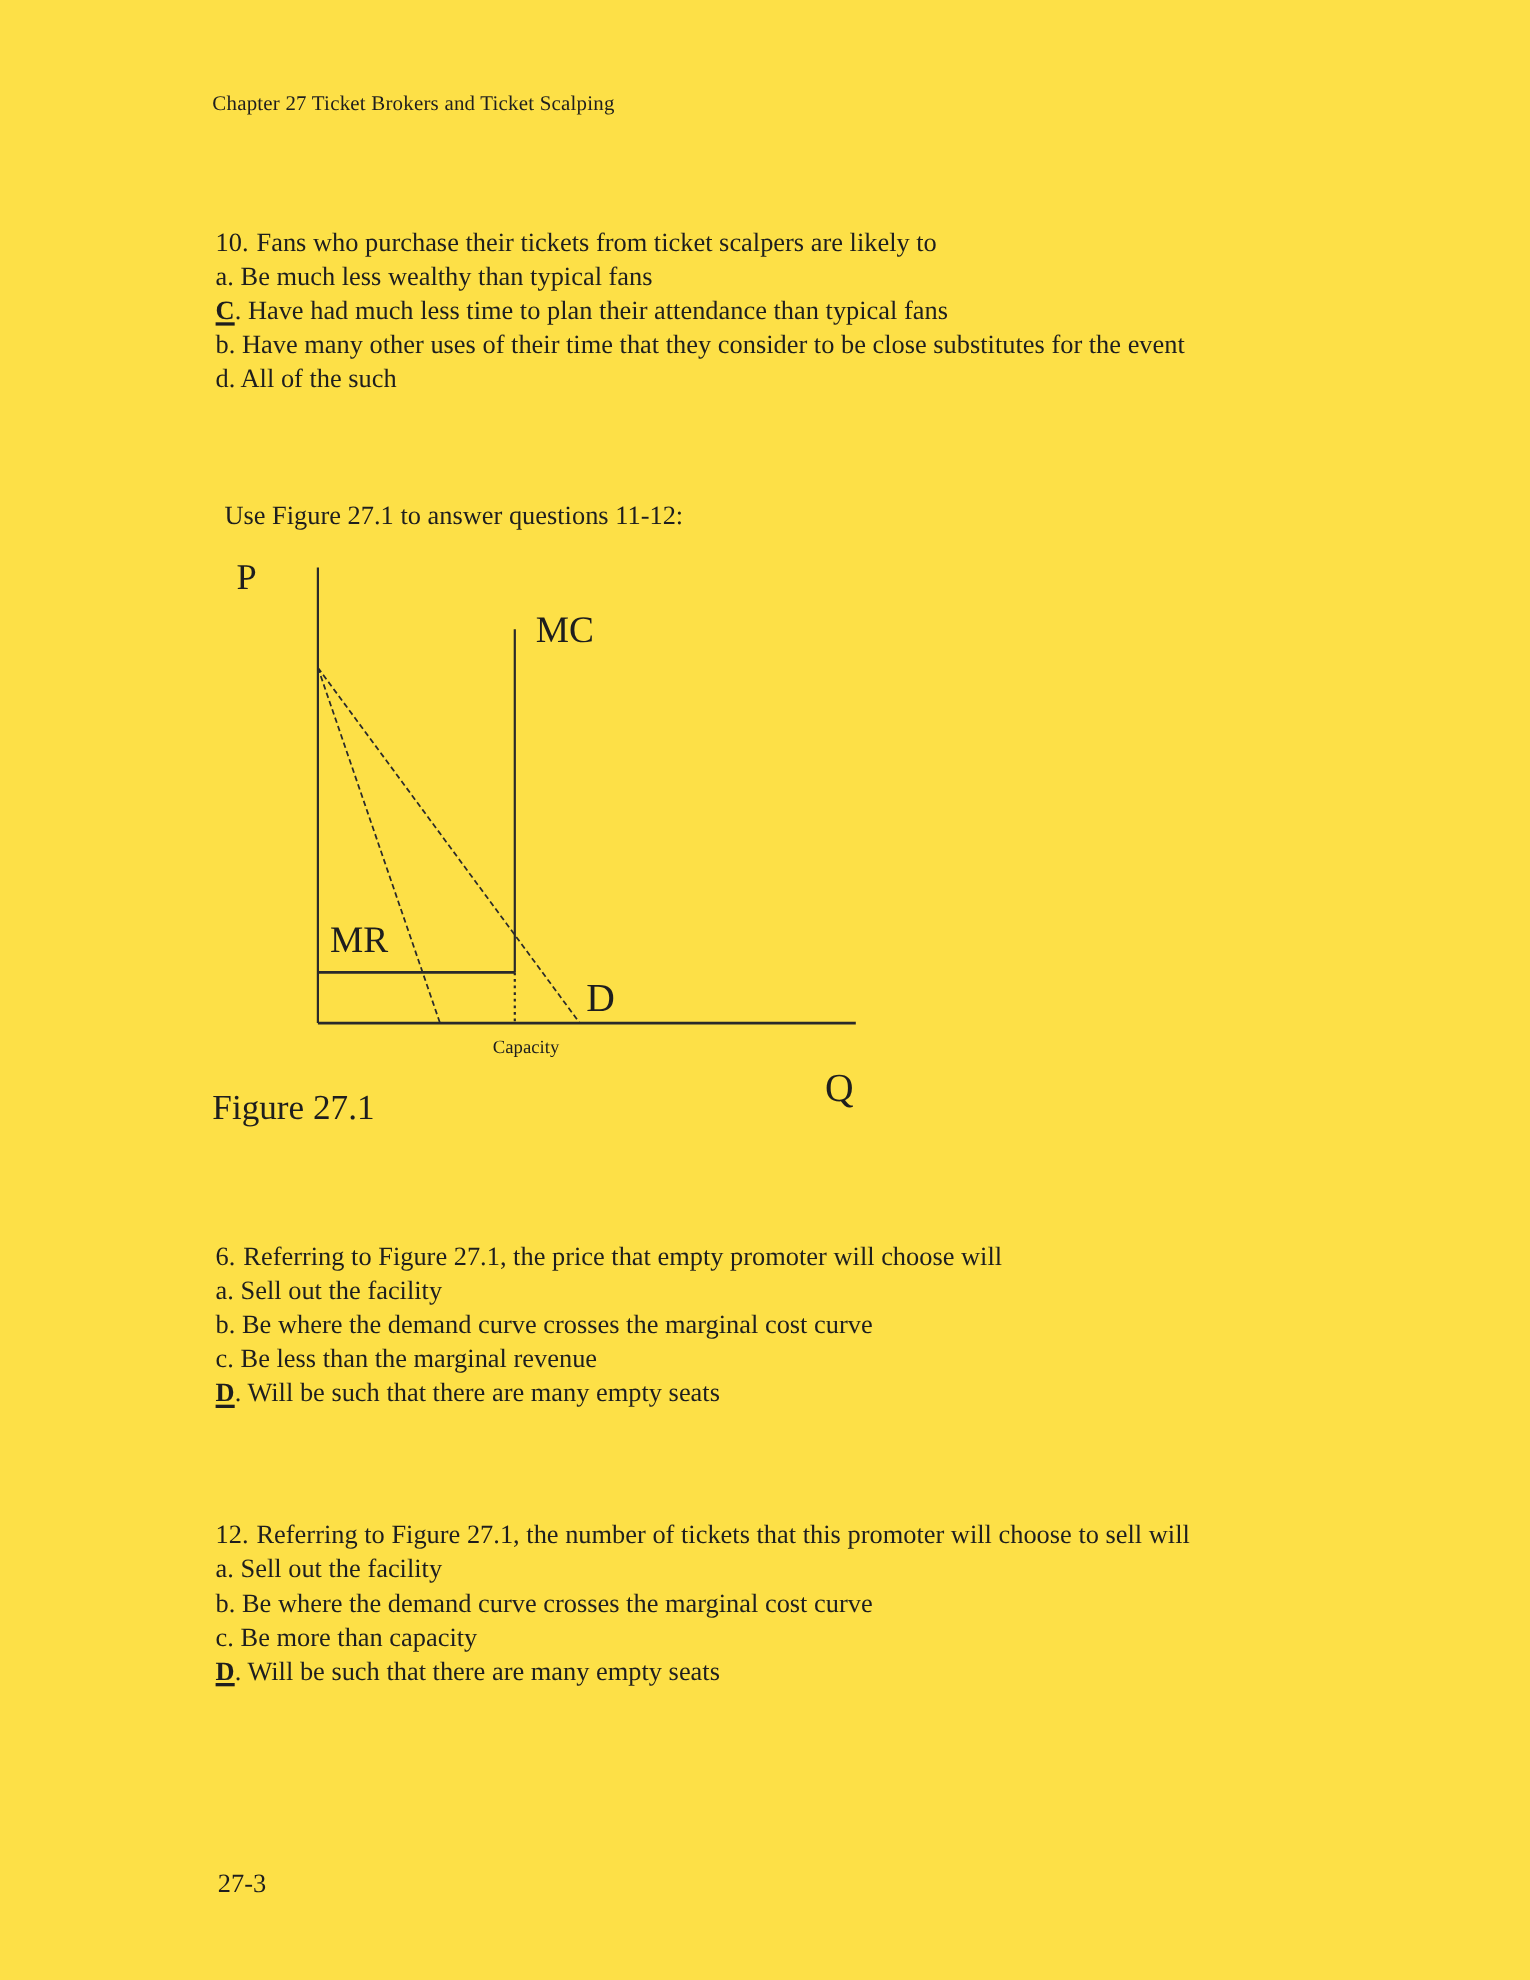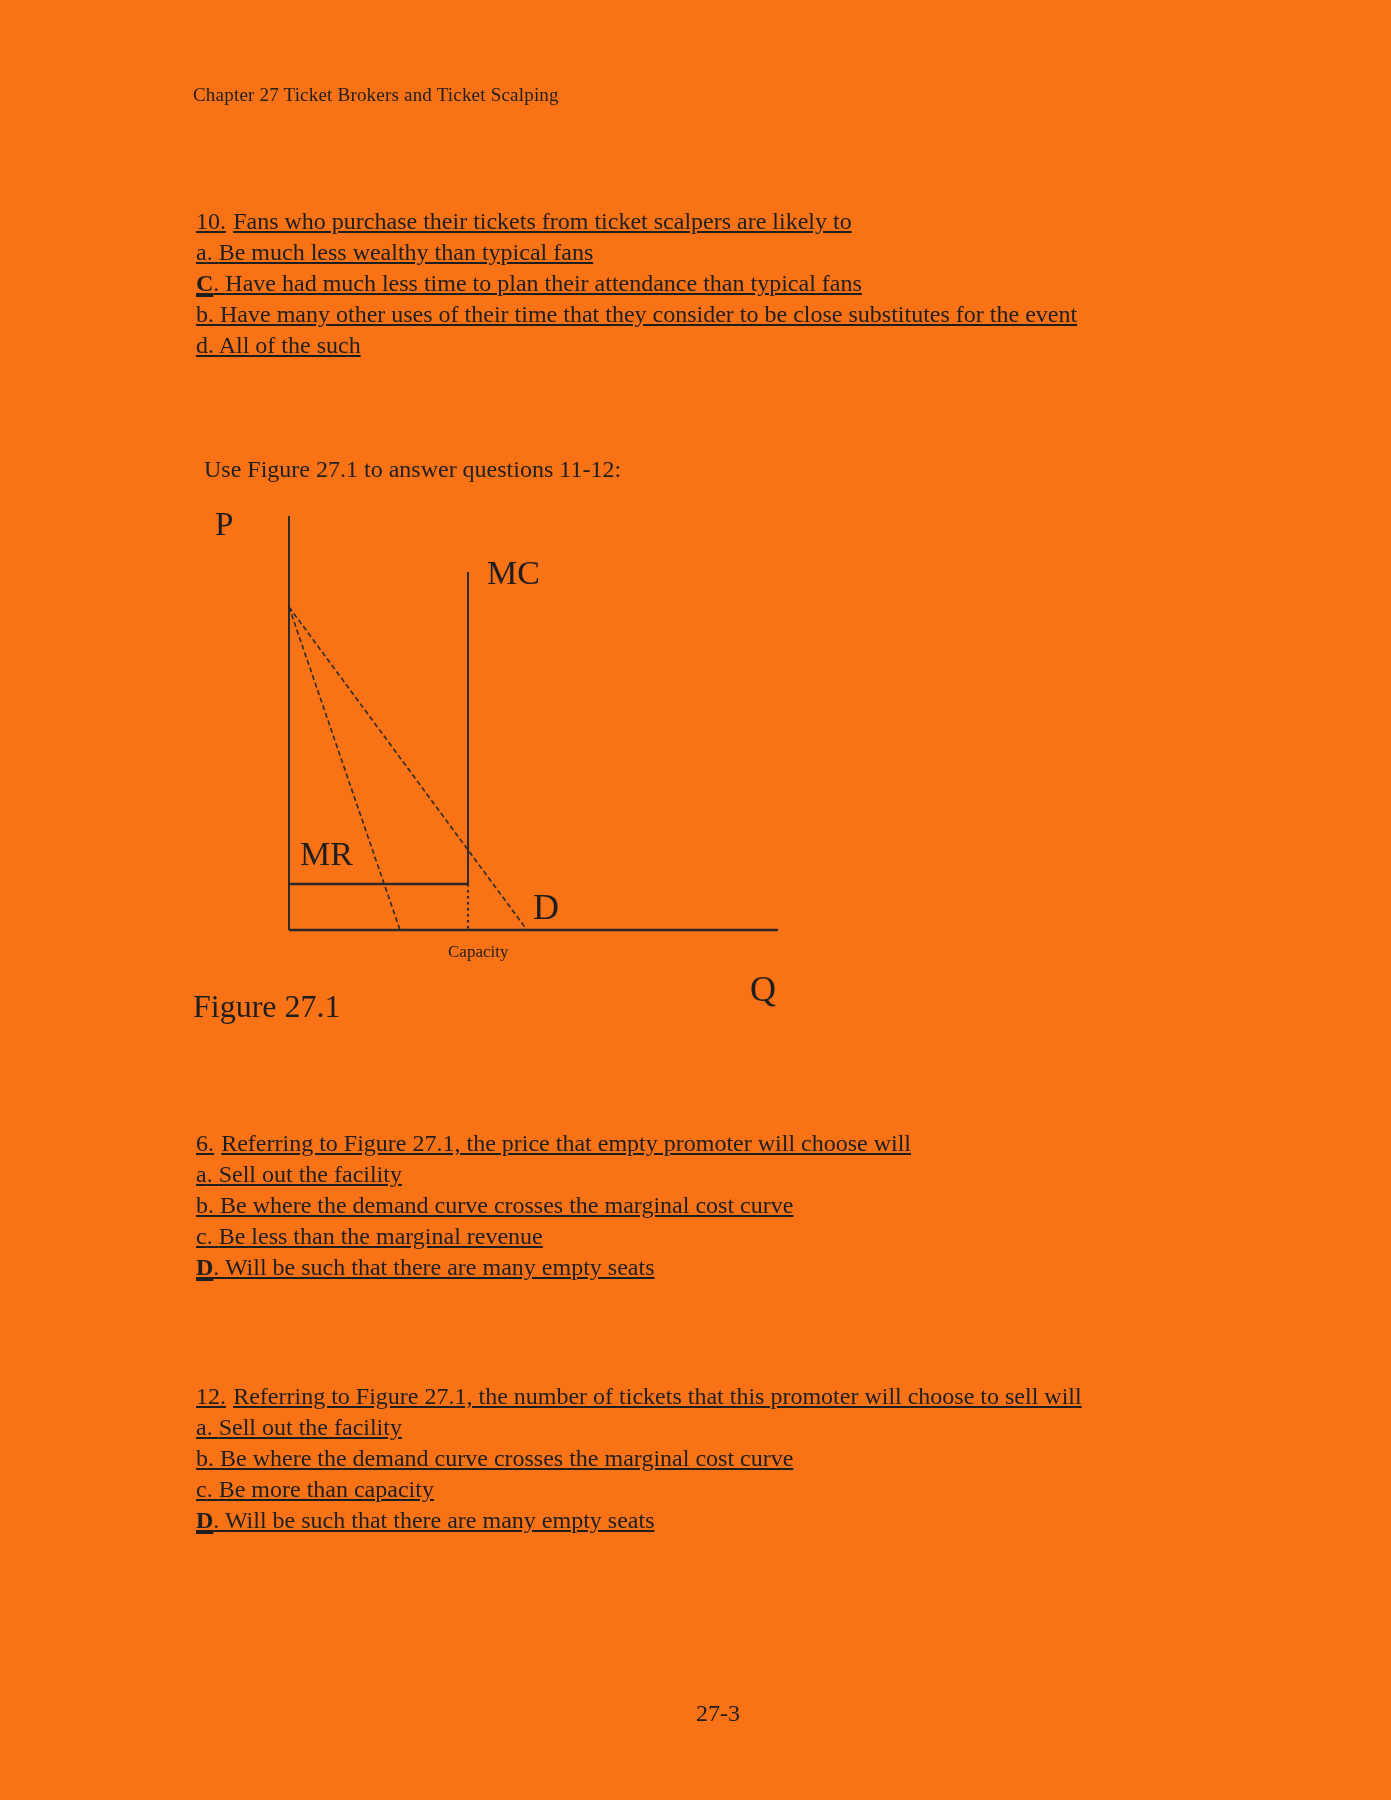--- a/index.html
+++ b/index.html
@@ -1,39 +1,38 @@
 <!DOCTYPE html>
 <html><head>
 <meta charset="utf-8">
 <style>
   * { margin: 0; padding: 0; box-sizing: border-box; }
   html, body { background: #777; }
   .page {
     position: relative;
     width: 1391px;
     height: 1800px;
-    background: #f97316;
+    background: #fde047;
     margin: 0 auto;
     overflow: hidden;
     font-family: "Liberation Serif", "DejaVu Serif", serif;
     color: #1e1e1e;
   }
   .abs { position: absolute; }
   .header-line {
     left: 193px; top: 84px;
     font-size: 19px;
     letter-spacing: 0.2px;
     white-space: nowrap;
   }
   .q-block {
     left: 196px;
     font-size: 24px;
     line-height: 31px;
     white-space: nowrap;
-    text-decoration: underline;
   }
   .q-num { margin-right: 0.30em; }
   .opt-letter.ans {
     font-weight: bold;
     text-decoration: underline;
     text-decoration-thickness: 3px;
     text-underline-offset: 3px;
   }
   .use-line {
     left: 204px; top: 456px;
@@ -42,21 +41,21 @@
     text-align: center;
   }
   .fig-caption {
     left: 193px; top: 988px;
     font-size: 32px;
     white-space: nowrap;
   }
   .page-num {
     left: 198px; top: 1700px;
     width: 1040px;
-    text-align: center;
+    text-align: left;
     font-size: 24px;
   }
   .figure-svg { left: 180px; top: 505px; }
   .figure-svg path { fill: none; stroke: #2a2a2a; }
   .fig-label {
     fill: #1e1e1e;
     font-family: "Liberation Serif", "DejaVu Serif", serif;
   }
 </style>
 </head>

